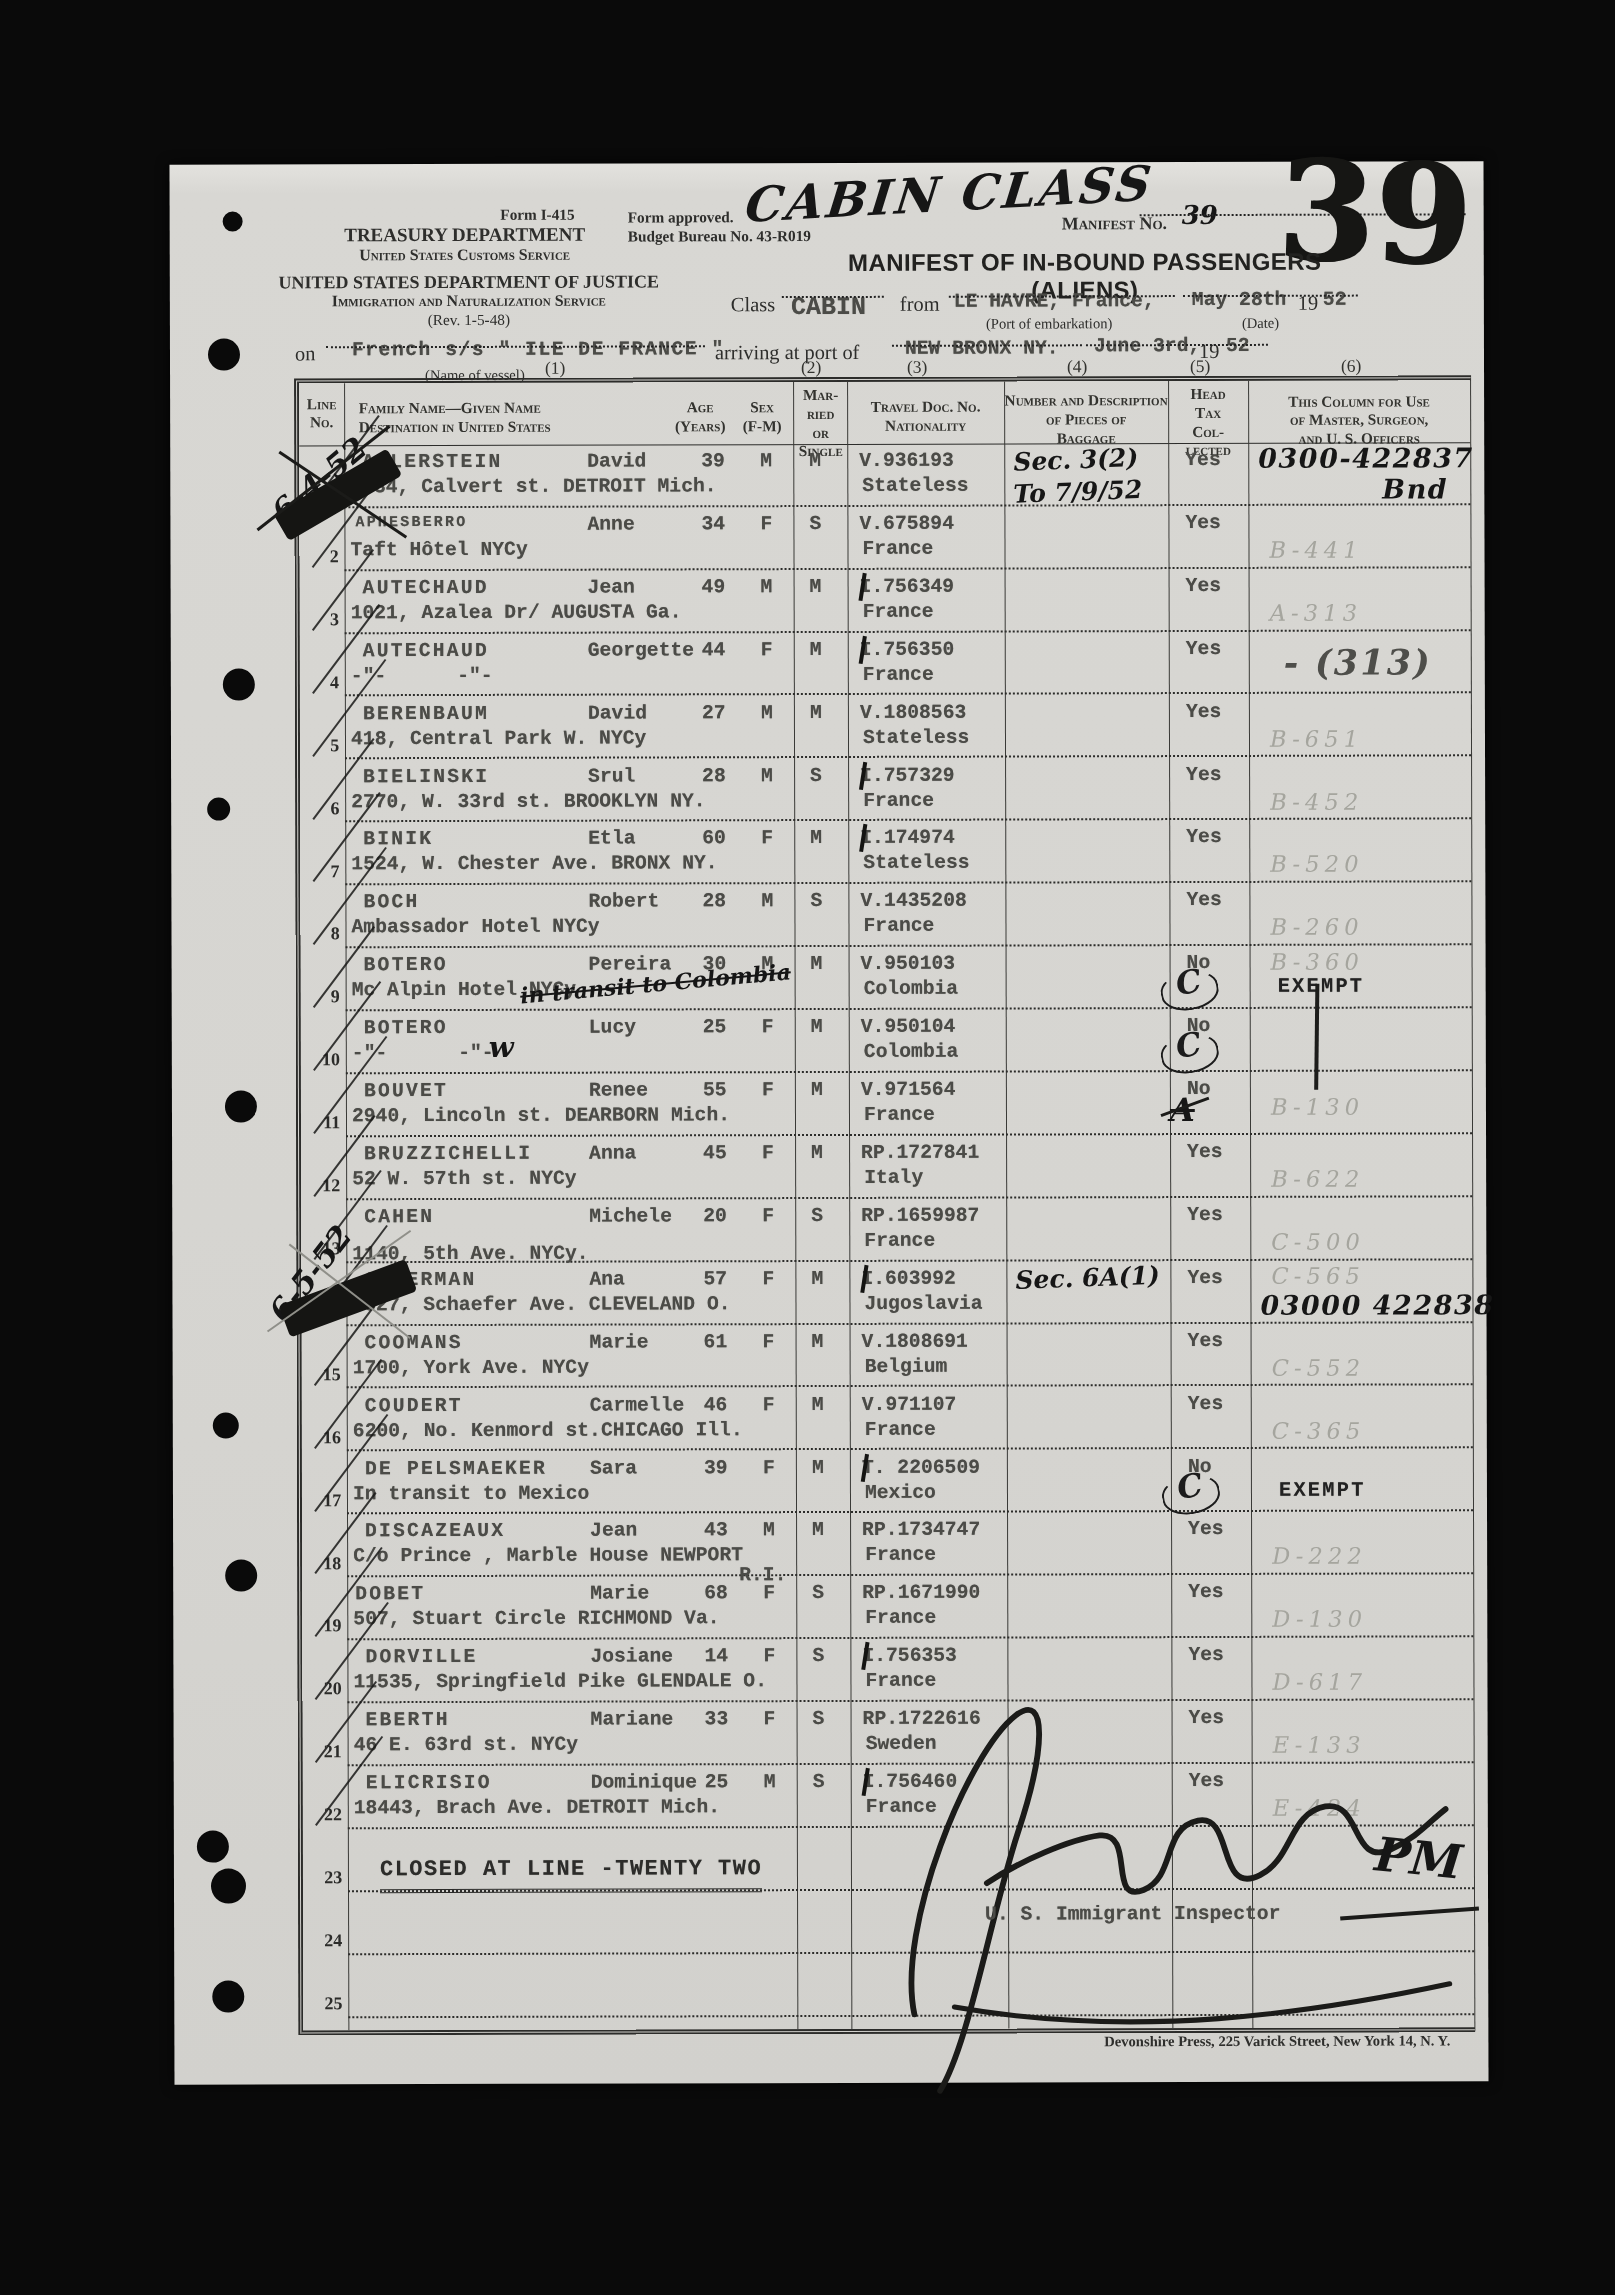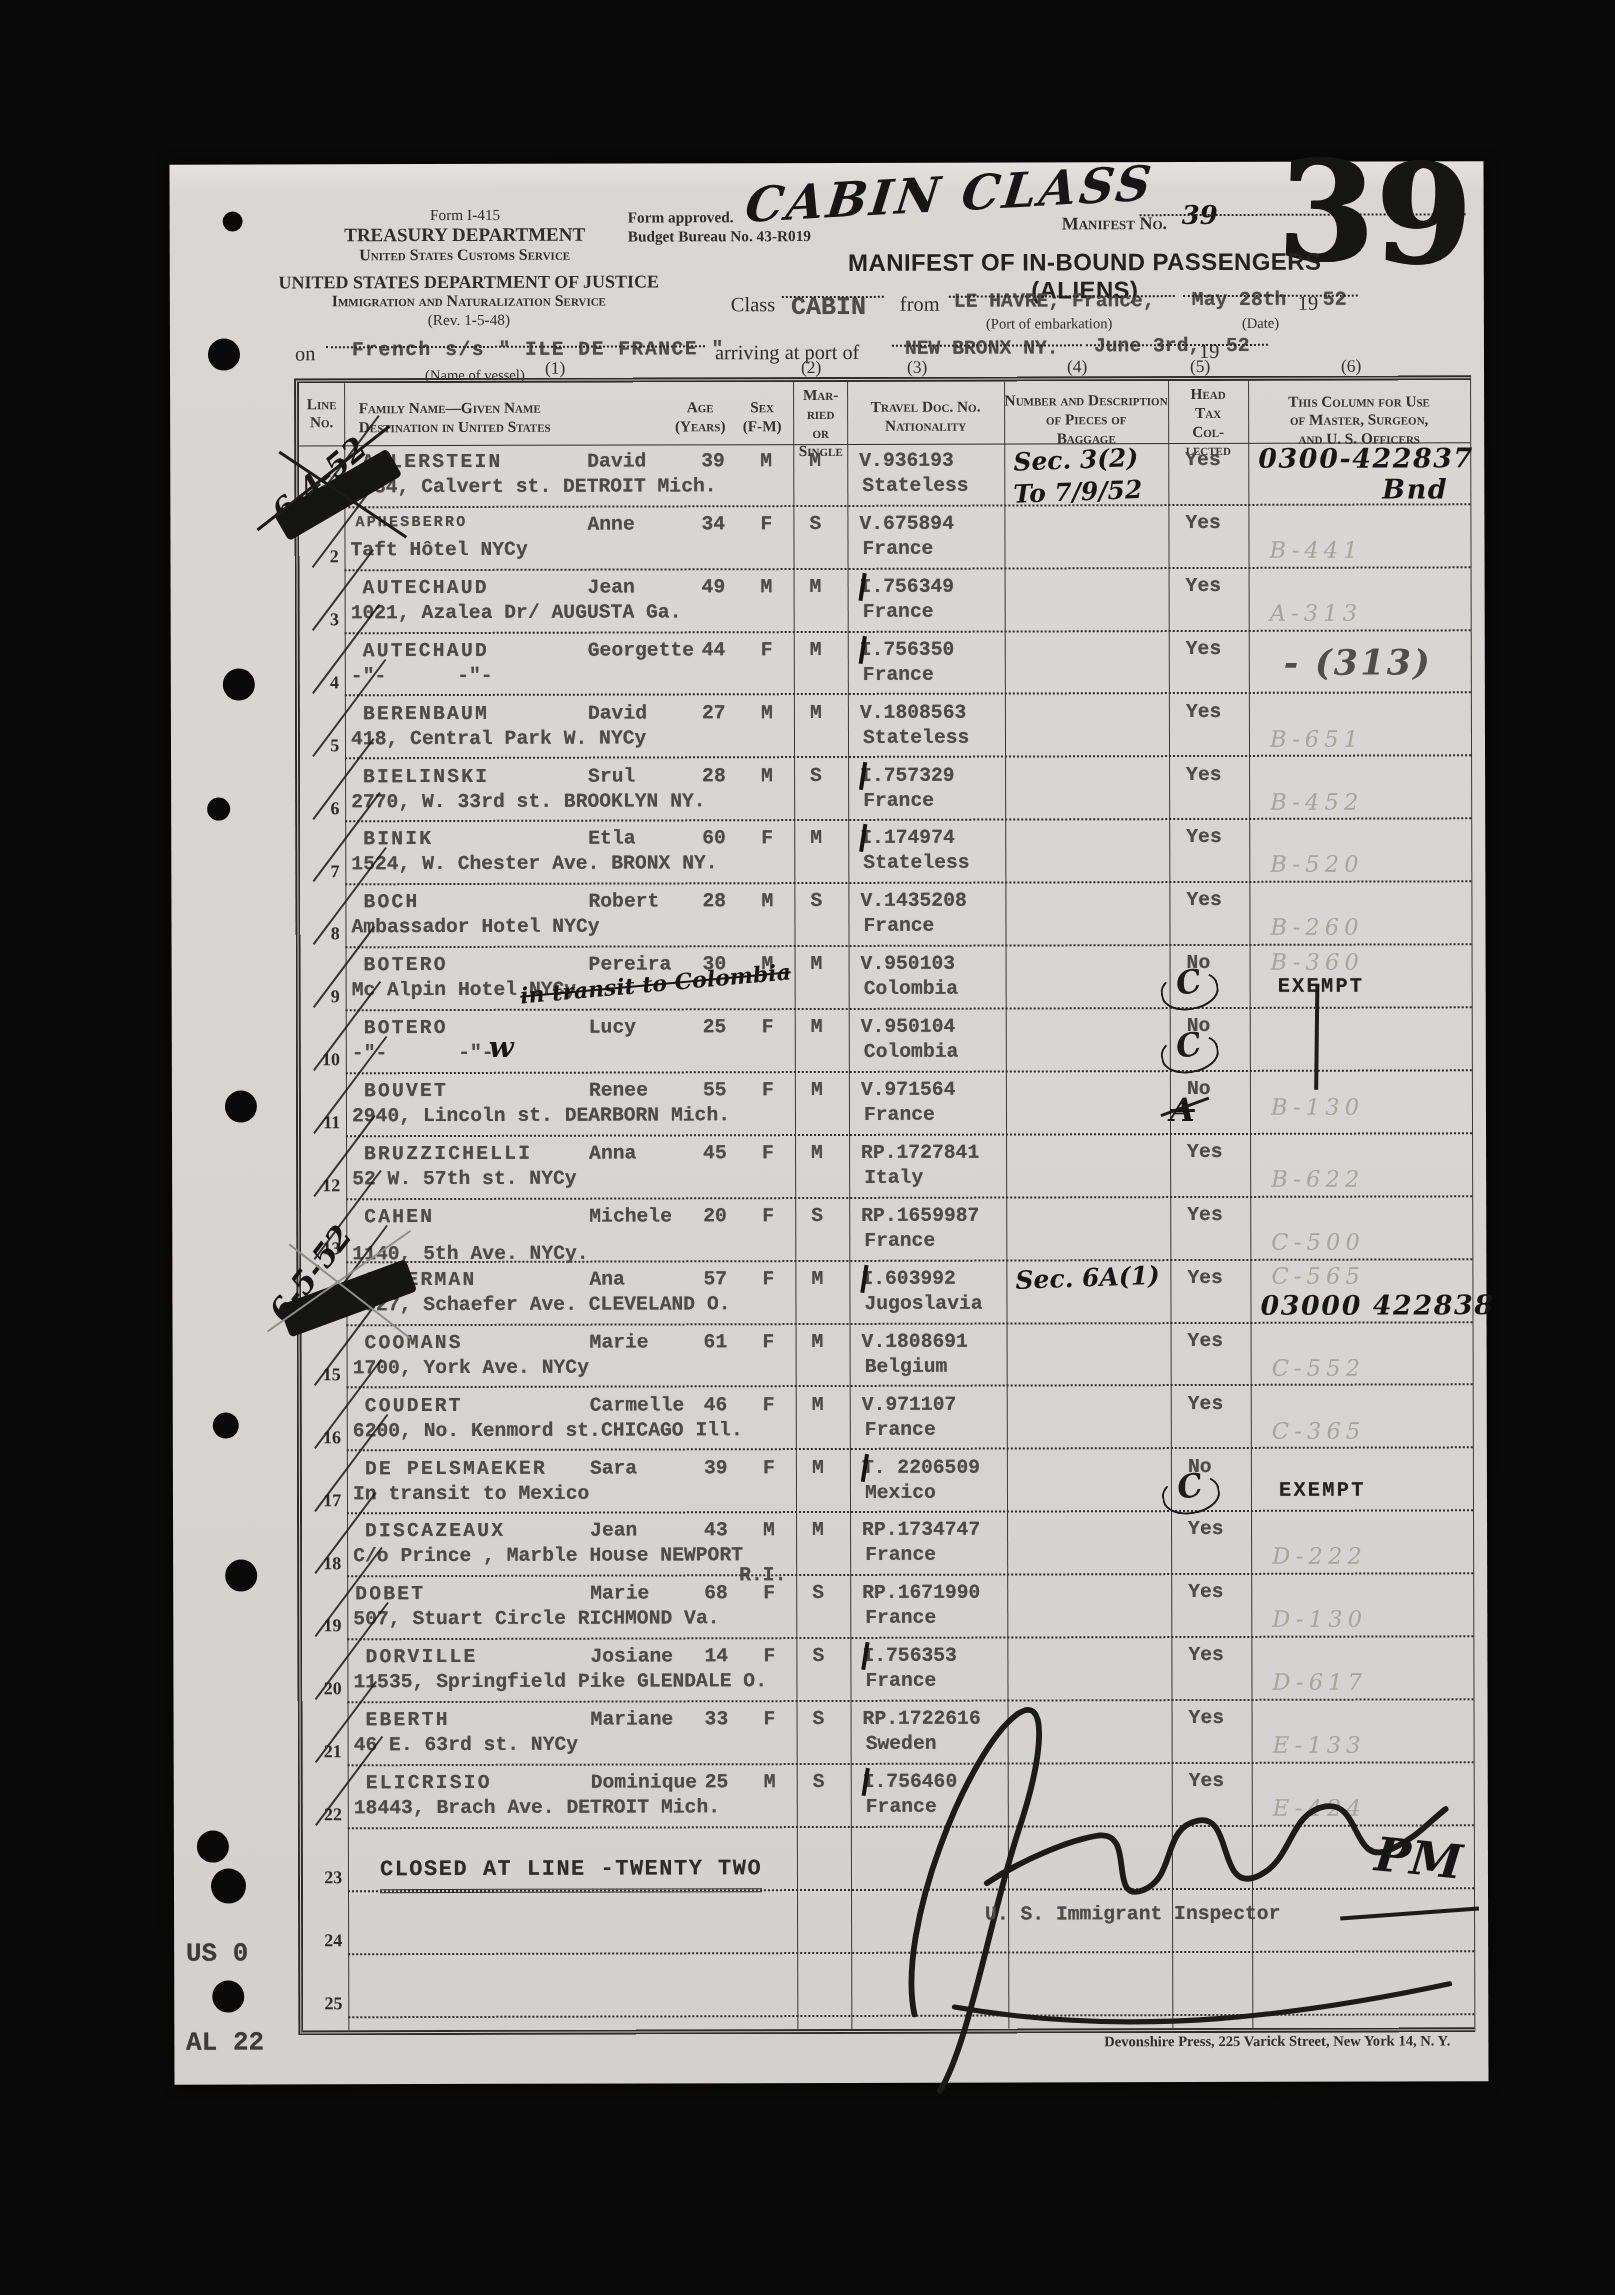--- a/index.html
+++ b/index.html
@@ -33,21 +33,21 @@
   .xline{position:absolute;border-top:3.6px solid #1b1b19;transform-origin:left center;}
   .pxline{position:absolute;border-top:2.9px solid #8f8f89;transform-origin:left center;}
   .dstrike{position:absolute;width:3.6px;height:28px;background:#141412;transform:rotate(9deg);}
 </style>
 </head>
 <body>
 
 <div id="stage">
   <div id="paper">
 
-    <div class="abs serif" style="left:186px;top:42px;width:219px;text-align:center;font-weight:400;font-size:15.3px;">Form I-415</div>
+    <div class="abs serif" style="left:186px;top:42px;width:219px;text-align:right;font-weight:700;font-size:15.3px;">Form I-415</div>
     <div class="abs serif" style="left:131px;top:60px;width:328px;text-align:center;font-weight:700;font-size:19px;">TREASURY DEPARTMENT</div>
     <div class="abs serif sc" style="left:131px;top:82px;width:328px;text-align:center;font-weight:700;font-size:16px;">United States Customs Service</div>
     <div class="abs serif" style="left:95px;top:108px;width:408px;text-align:center;font-weight:700;font-size:18px;">UNITED STATES DEPARTMENT OF JUSTICE</div>
     <div class="abs serif sc" style="left:95px;top:128px;width:408px;text-align:center;font-weight:700;font-size:16px;">Immigration and Naturalization Service</div>
     <div class="abs serif" style="left:95px;top:147px;width:408px;text-align:center;font-size:15.3px;">(Rev. 1-5-48)</div>
 
     <div class="abs serif" style="left:458px;top:45px;font-weight:700;font-size:15.3px;">Form approved.</div>
     <div class="abs serif" style="left:458px;top:64px;font-weight:700;font-size:15.3px;">Budget Bureau No. 43-R019</div>
 
     <div class="abs hand" style="left:576px;top:2.9px;font-size:48px;letter-spacing:2.9px;transform:rotate(-3deg) skewX(-10deg);">CABIN CLASS</div>
@@ -514,24 +514,20 @@
     <svg class="abs" style="left:656px;top:1502px;" width="627" height="437" viewBox="0 0 860 600">
       <path d="M115,480 C90,360 190,120 255,70 C300,36 295,120 258,230 C220,345 190,520 150,585
                M215,300 C260,270 330,240 370,235 C420,230 380,330 430,310 C475,292 455,225 505,215
                C555,205 530,320 590,290 C635,268 630,205 680,196 C730,188 715,280 770,255 C805,240 825,215 845,200" fill="none" stroke="#1b1b19" stroke-width="8" stroke-linecap="round"></path>
       <path d="M170,470 C420,515 660,480 850,440" fill="none" stroke="#1b1b19" stroke-width="7" stroke-linecap="round"></path>
     </svg>
     <div class="abs mono" style="left:811px;top:1741px;font-size:19.7px;">U. S. Immigrant Inspector</div>
     <div class="abs hand" style="left:1201px;top:1669px;font-size:47px;transform:rotate(6deg);">PM</div>
     <div class="abs" style="left:1166px;top:1750px;width:139px;border-bottom:4.4px solid #1b1b19;transform:rotate(-4deg);"></div>
 
-    <div class="abs mono" style="left:11.7px;top:1715px;font-size:26px;color:#3b3b38;line-height:1.15;">
-      <div>US 0</div>
-      <div>AL 22</div>
-    </div>
 
     <div class="abs serif" style="left:758px;top:1871px;width:518px;text-align:right;font-weight:700;font-size:14.6px;">Devonshire Press, 225 Varick Street, New York 14, N. Y.</div>
 
     <div id="holes">
         <div class="hole" style="left: 53px; top: 47px; width: 20.4px; height: 20.4px;"></div>
         <div class="hole" style="left: 38px; top: 174px; width: 32px; height: 32px;"></div>
         <div class="hole" style="left: 52px; top: 504px; width: 32px; height: 32px;"></div>
         <div class="hole" style="left: 36px; top: 633px; width: 23px; height: 23px;"></div>
         <div class="hole" style="left: 53px; top: 926px; width: 32px; height: 32px;"></div>
         <div class="hole" style="left: 40px; top: 1248px; width: 26px; height: 26px;"></div>

